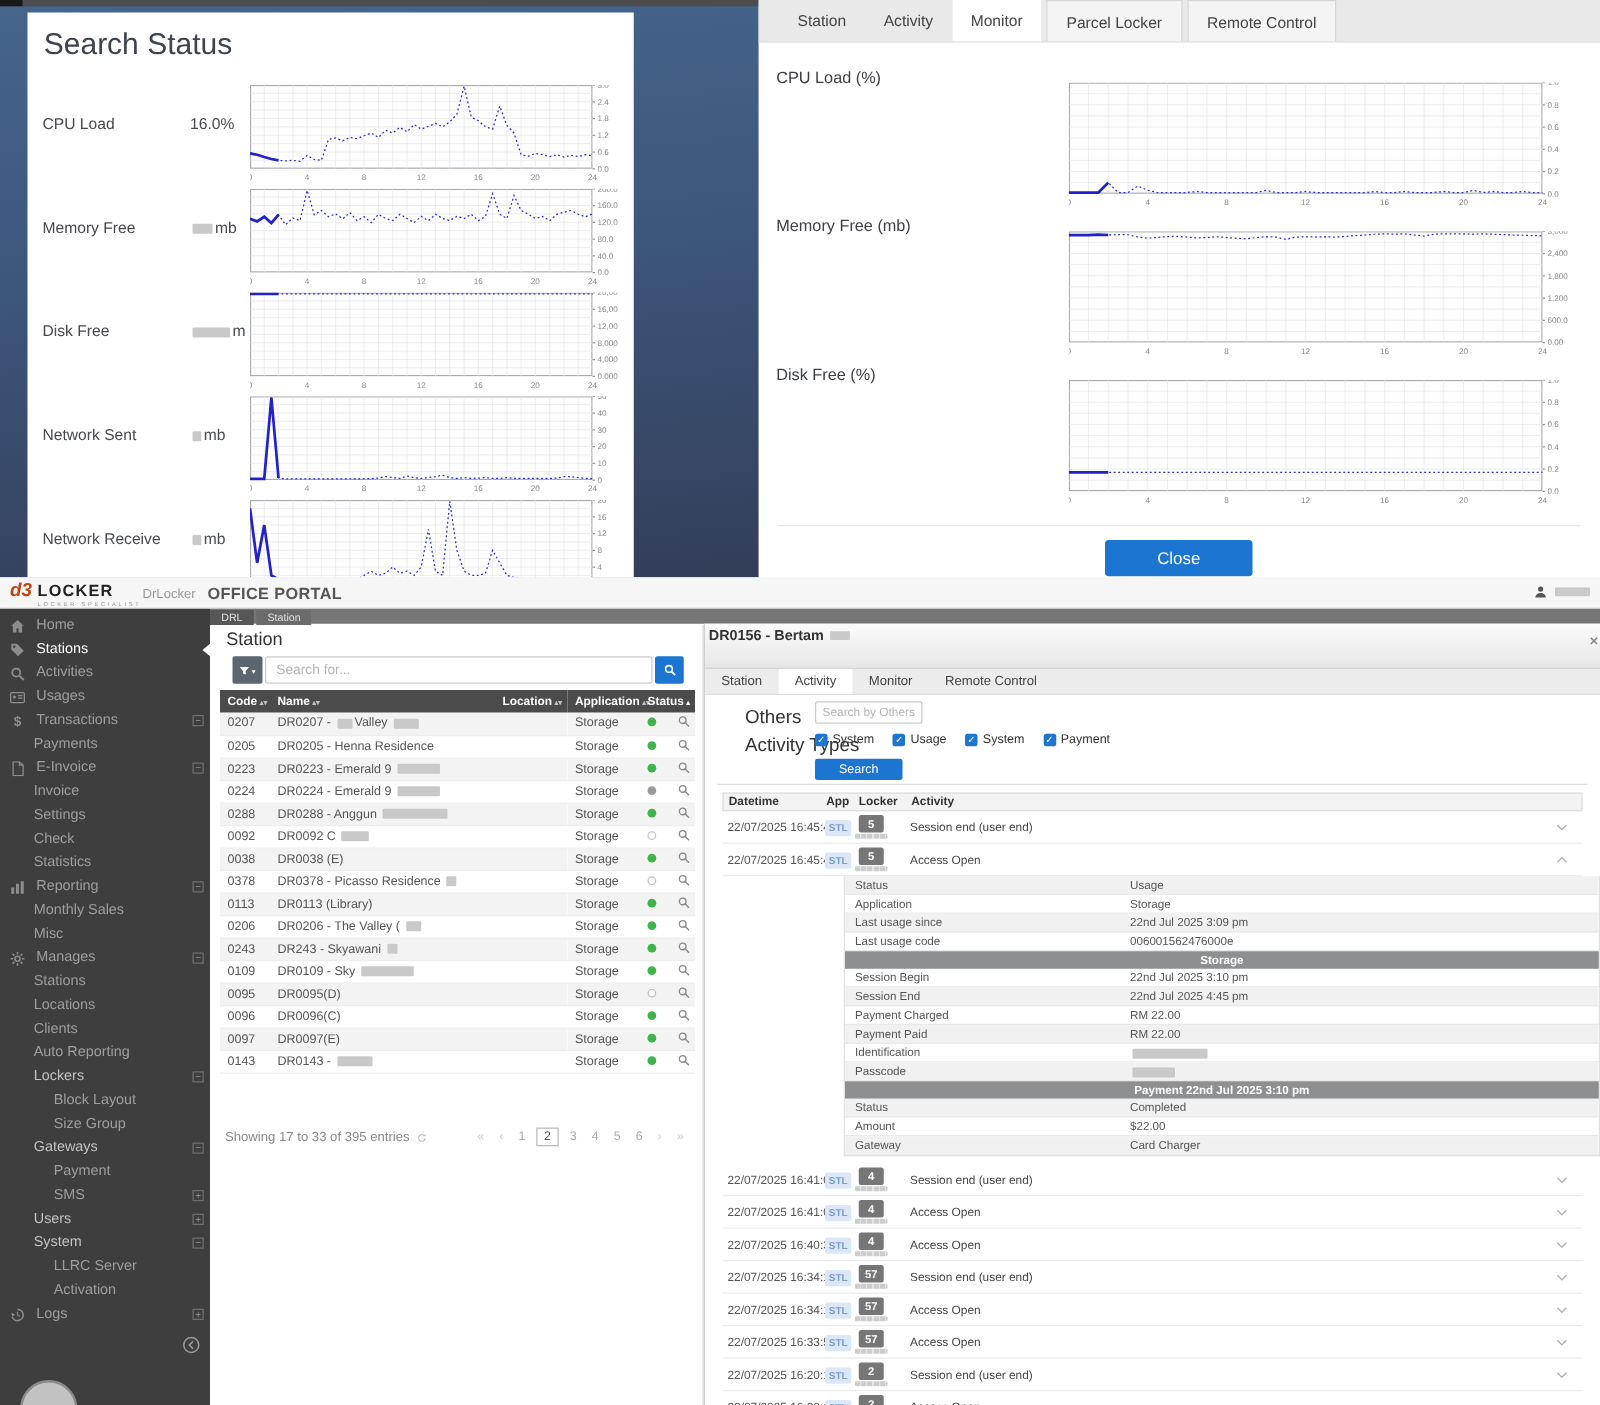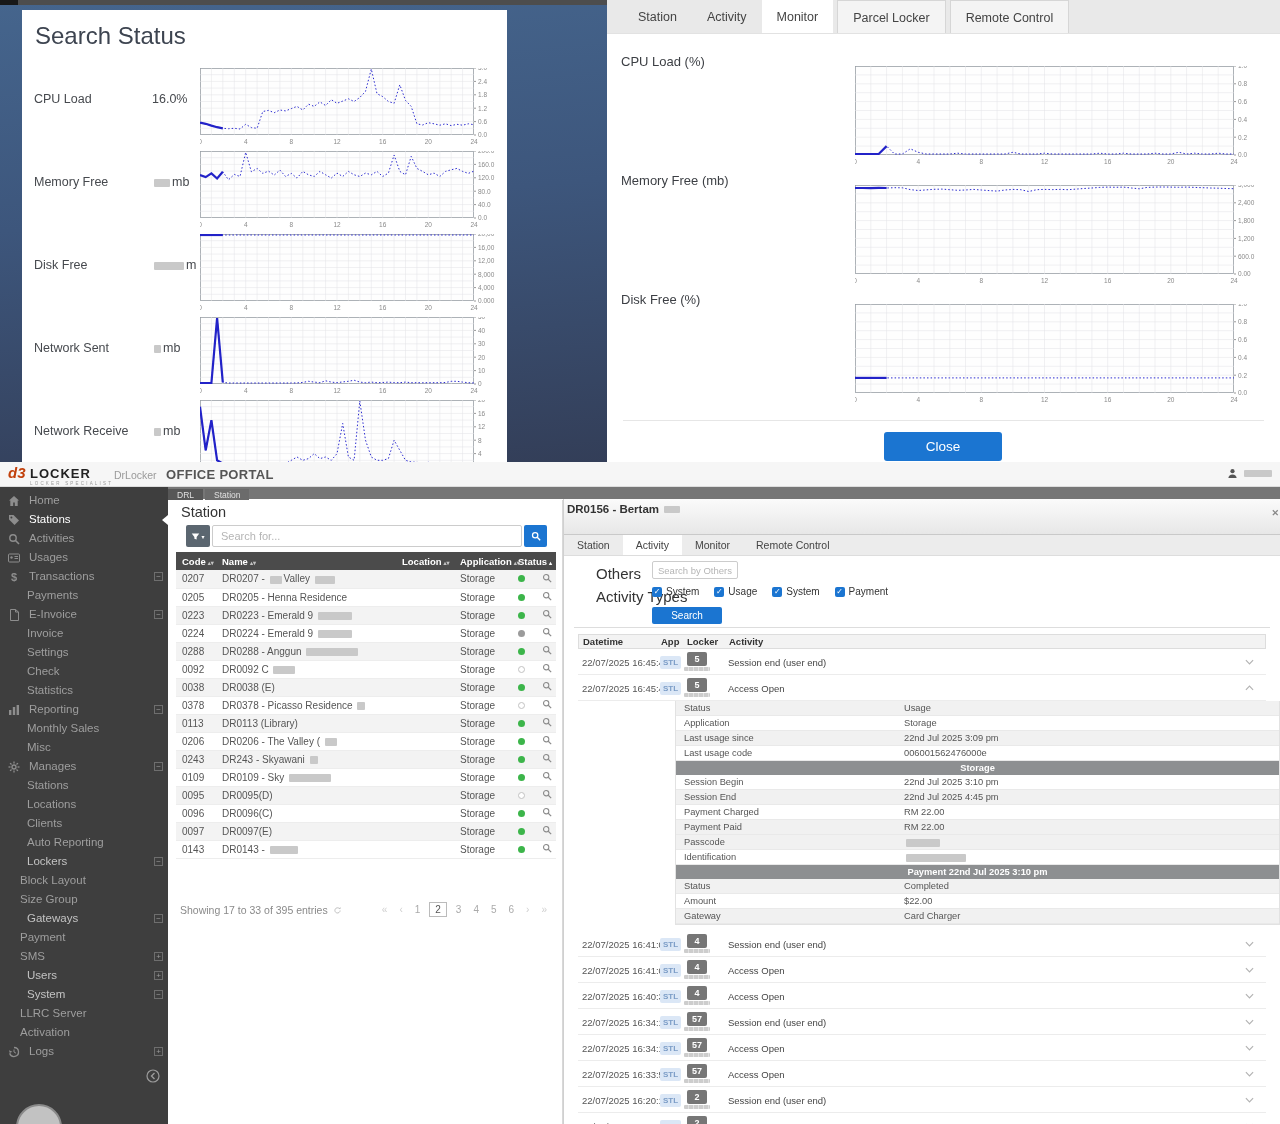--- a/index.html
+++ b/index.html
@@ -46,21 +46,21 @@
   .header-user .icn{width:11px;height:11px;color:#555}
 
   
   #sidebar{position:absolute;left:0;top:25px;width:168px;height:637px;background:#3e3e3e;overflow:hidden}
   #sidebar-menu{padding-top:4px}
   .side-item{position:relative;height:19px;line-height:19px;font-size:11.5px;color:#9e9e9e;cursor:pointer;white-space:nowrap}
   .side-item .icn{position:absolute;left:8px;top:3.5px;width:12px;height:12px;color:#8d8d8d}
   .icn svg{width:100%;height:100%;display:block}
   .ind0{padding-left:29px}
   .ind1{padding-left:27px}
-  .ind2{padding-left:20px}
+  .ind2{padding-left:43px}
   .side-item.group{color:#c3c3c3}
   .side-item.active{color:#fff}
   .exp{position:absolute;right:5px;top:5px;width:9px;height:9px;border:1px solid #6e6e6e;color:#9a9a9a;font-size:8px;line-height:7px;text-align:center}
   .notch{position:absolute;right:0;top:50%;margin-top:-5px;width:0;height:0;border-top:5px solid transparent;border-bottom:5px solid transparent;border-right:6px solid #fff}
   #collapse-btn{position:absolute;right:8px;top:582px;width:14px;height:14px;color:#9b9b9b;cursor:pointer}
   #corner-circle{position:absolute;left:16px;bottom:-26px;width:46px;height:46px;border-radius:50%;background:#c2c2c2;border:2px solid #8a8a8a}
 
   
   #crumbbar{position:absolute;left:168px;top:25px;width:1112px;height:12px;background:#767676;line-height:12px}
   .crumb{display:inline-block;height:12px;line-height:12px;padding:0 9px;font-size:8.5px;color:#e0e0e0;background:#6b6b6b;margin-right:2px}
@@ -1092,27 +1092,27 @@
               <span class="dv">22nd Jul 2025 4:45 pm</span>
             </div>
             <div class="dkv">
               <span class="dk">Payment Charged</span>
               <span class="dv">RM 22.00</span>
             </div>
             <div class="dkv alt">
               <span class="dk">Payment Paid</span>
               <span class="dv">RM 22.00</span>
             </div>
+            <div class="dkv">
+              <span class="dk">Identification</span>
+              <span class="dv"><span class="redact" style="width: 60px;"></span></span>
+            </div>
             <div class="dkv alt">
               <span class="dk">Passcode</span>
               <span class="dv"><span class="redact" style="width: 34px;"></span></span>
-            </div>
-            <div class="dkv">
-              <span class="dk">Identification</span>
-              <span class="dv"><span class="redact" style="width: 60px;"></span></span>
             </div>
             <div class="dband">Payment 22nd Jul 2025 3:10 pm</div>
             <div class="dkv alt">
               <span class="dk">Status</span>
               <span class="dv">Completed</span>
             </div>
             <div class="dkv">
               <span class="dk">Amount</span>
               <span class="dv">$22.00</span>
             </div>

